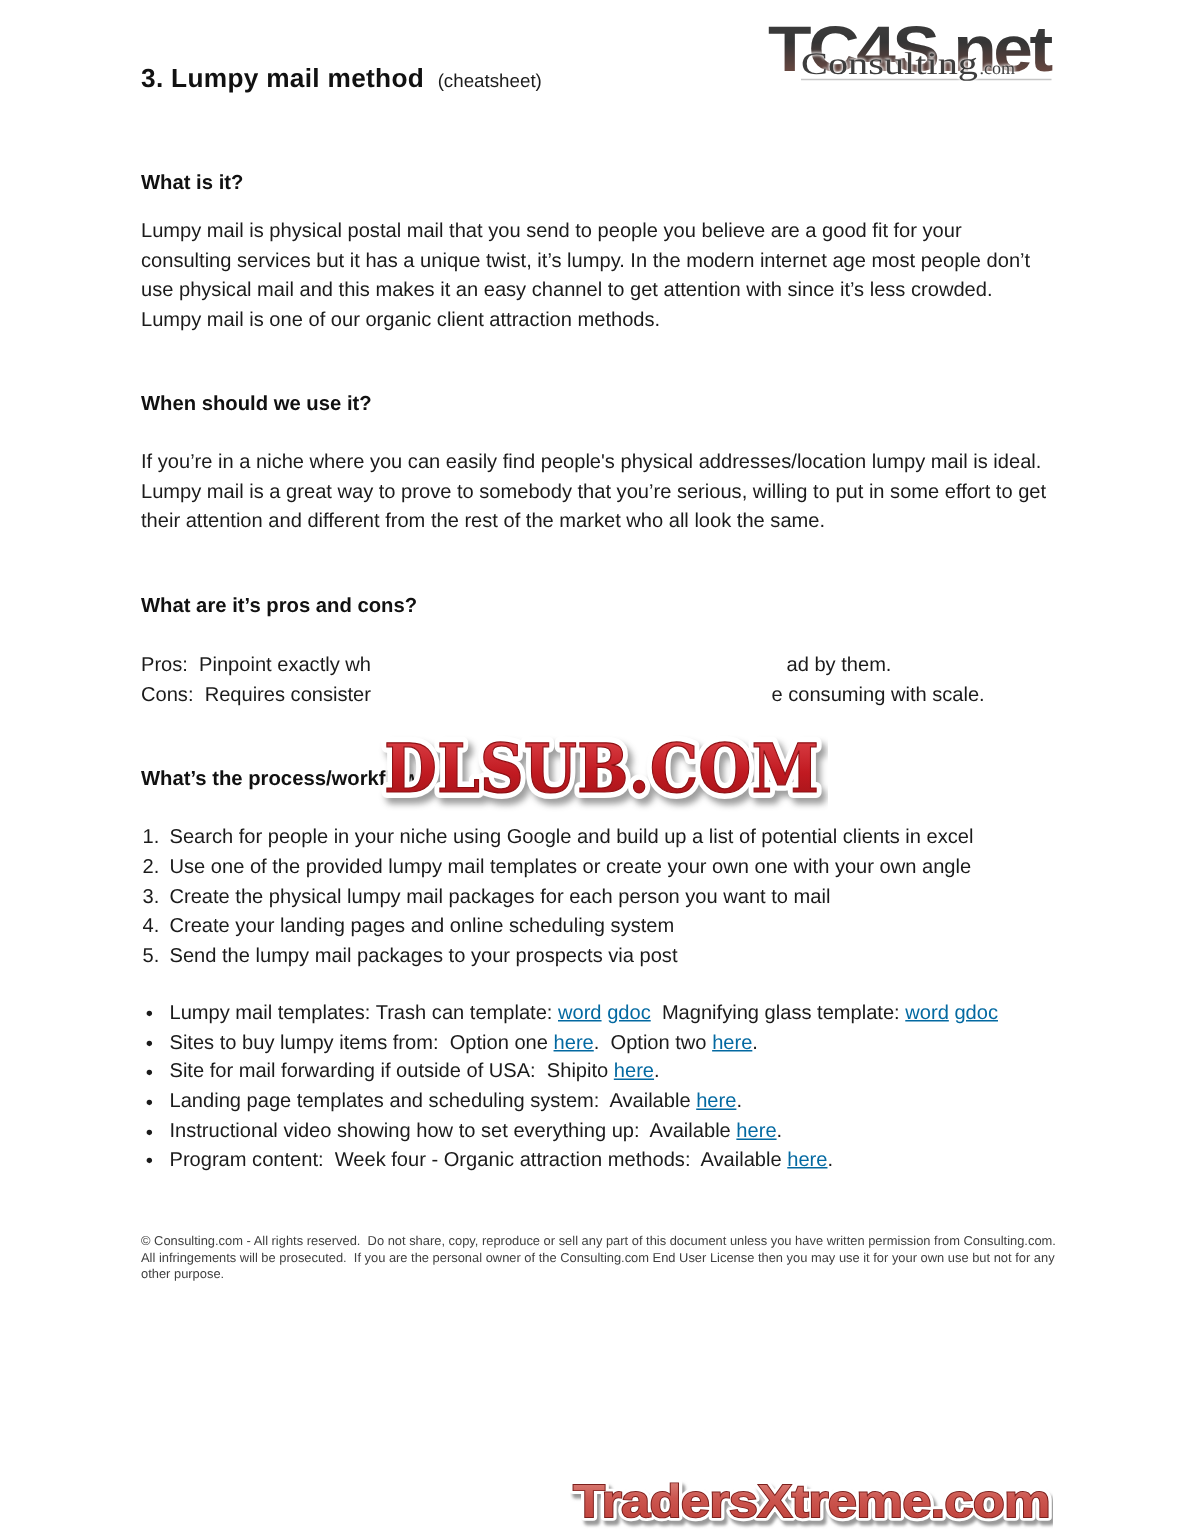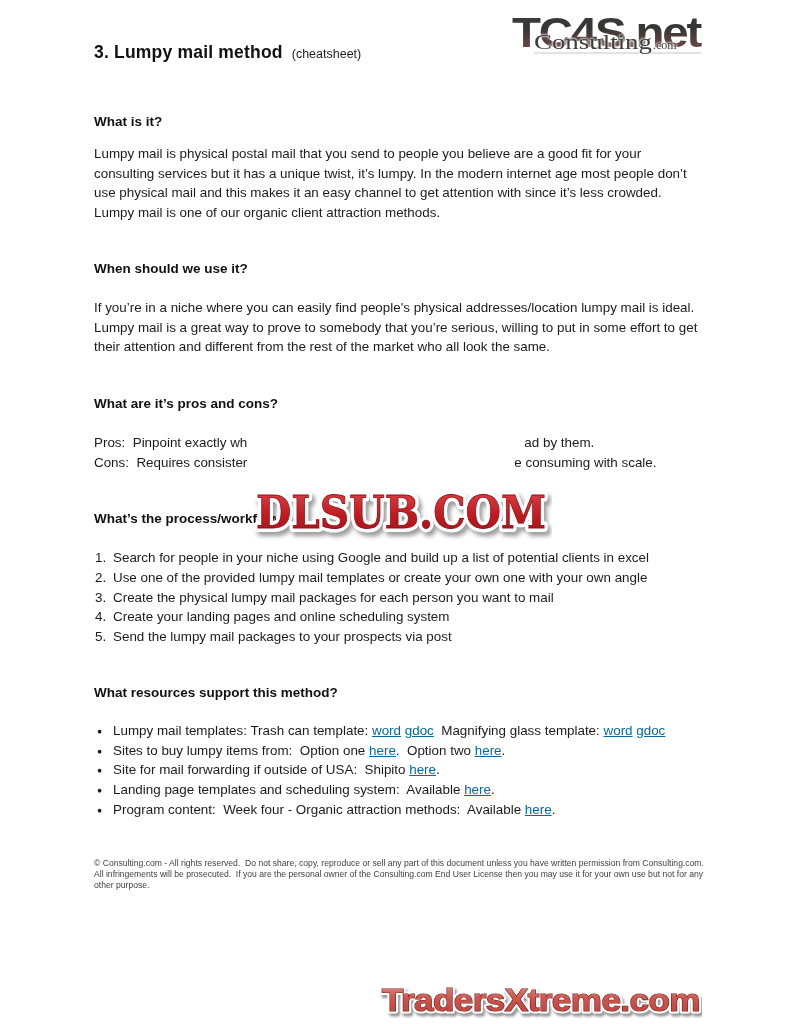--- a/index.html
+++ b/index.html
@@ -118,26 +118,26 @@
 
     <h2 class="sec-h" id="h-process">What’s the process/workflow?</h2>
     <ol class="process">
       <li><span class="para">Search for people in your niche using Google and build up a list of potential clients in excel</span></li>
       <li><span class="para">Use one of the provided lumpy mail templates or create your own one with your own angle</span></li>
       <li><span class="para">Create the physical lumpy mail packages for each person you want to mail</span></li>
       <li><span class="para">Create your landing pages and online scheduling system</span></li>
       <li><span class="para">Send the lumpy mail packages to your prospects via post</span></li>
     </ol>
 
-    <h2 class="sec-h" id="h-resources">What resources support this method?</h2>
     <ul class="resources">
       <li>Lumpy mail templates: Trash can template: <a class="link" href="#">word</a> <a class="link" href="#">gdoc</a>  Magnifying glass template: <a class="link" href="#">word</a> <a class="link" href="#">gdoc</a></li>
       <li>Sites to buy lumpy items from:  Option one <a class="link" href="#">here</a>.  Option two <a class="link" href="#">here</a>.</li>
       <li>Site for mail forwarding if outside of USA:  Shipito <a class="link" href="#">here</a>.</li>
       <li>Landing page templates and scheduling system:  Available <a class="link" href="#">here</a>.</li>
+      <li>Instructional video showing how to set everything up:  Available <a class="link" href="#">here</a>.</li>
       <li>Program content:  Week four - Organic attraction methods:  Available <a class="link" href="#">here</a>.</li>
     </ul>
 
     <p class="footer-text">© Consulting.com - All rights reserved.  Do not share, copy, reproduce or sell any part of this document unless you have written permission from Consulting.com.  All infringements will be prosecuted.  If you are the personal owner of the Consulting.com End User License then you may use it for your own use but not for any other purpose.</p>
 
   </div>
 
   <svg class="watermark" viewBox="0 0 300 68">
     <defs>
       <linearGradient id="wmgrad" x1="0" y1="0" x2="0" y2="1">

